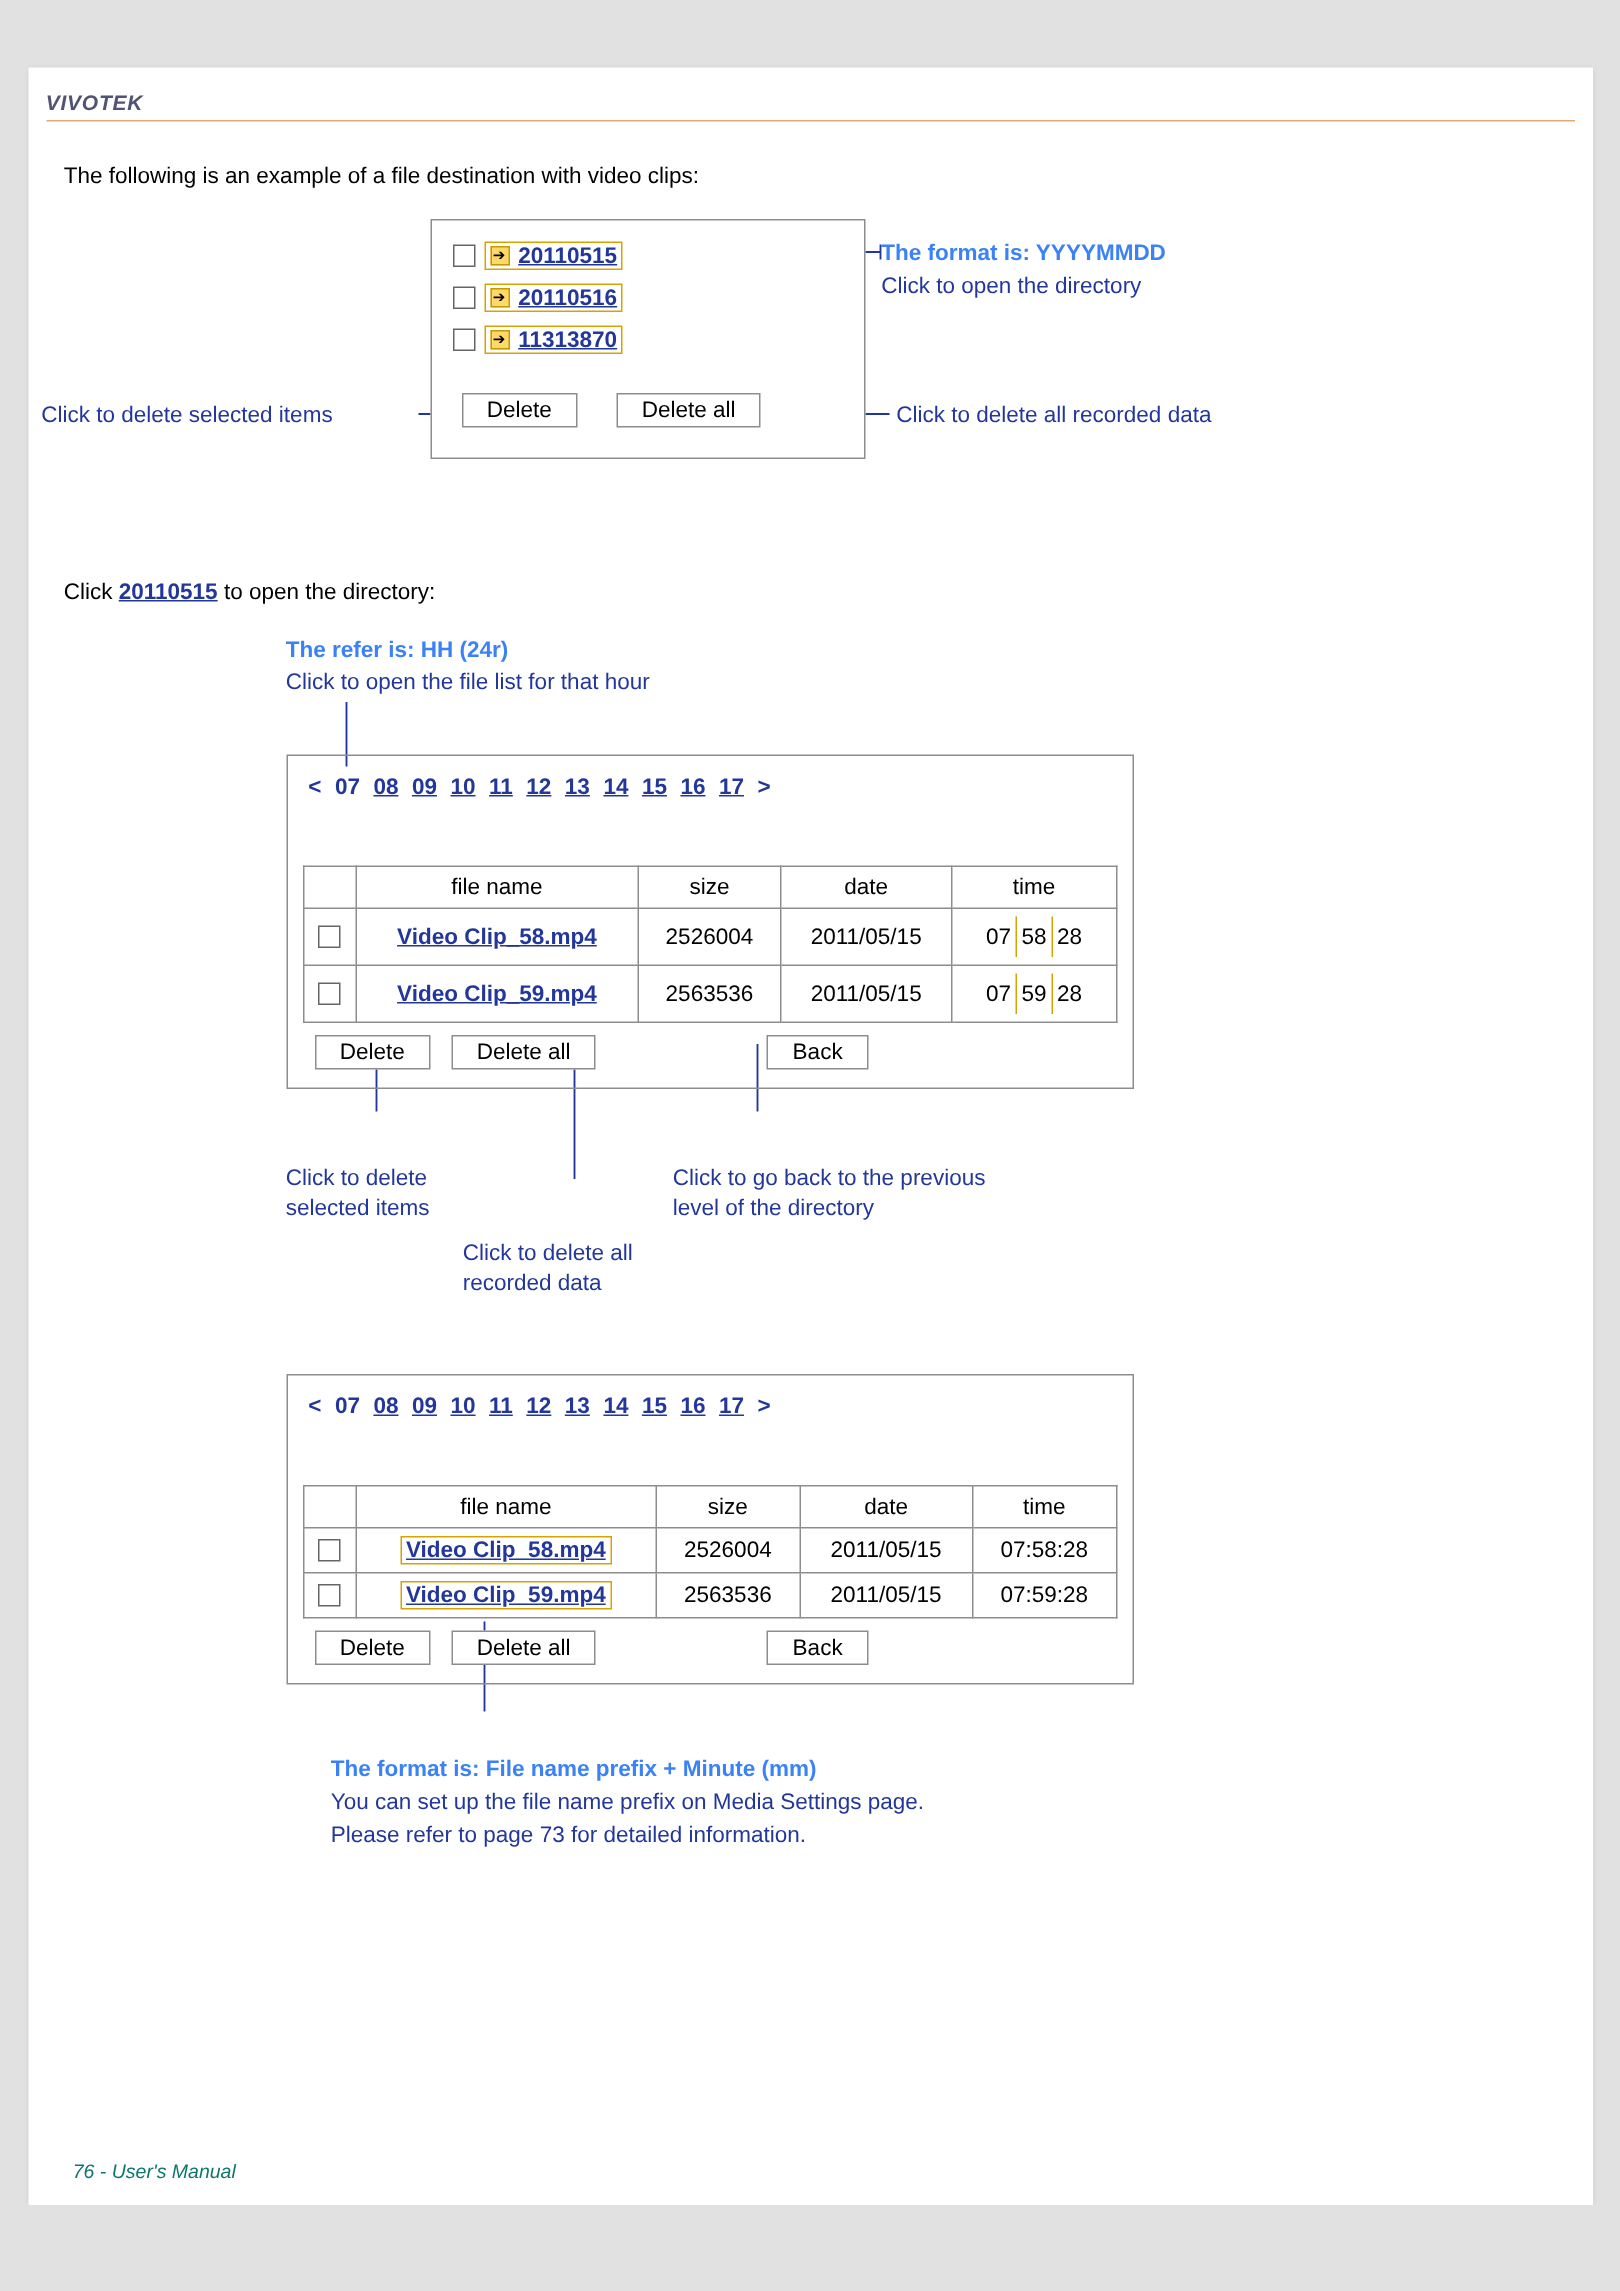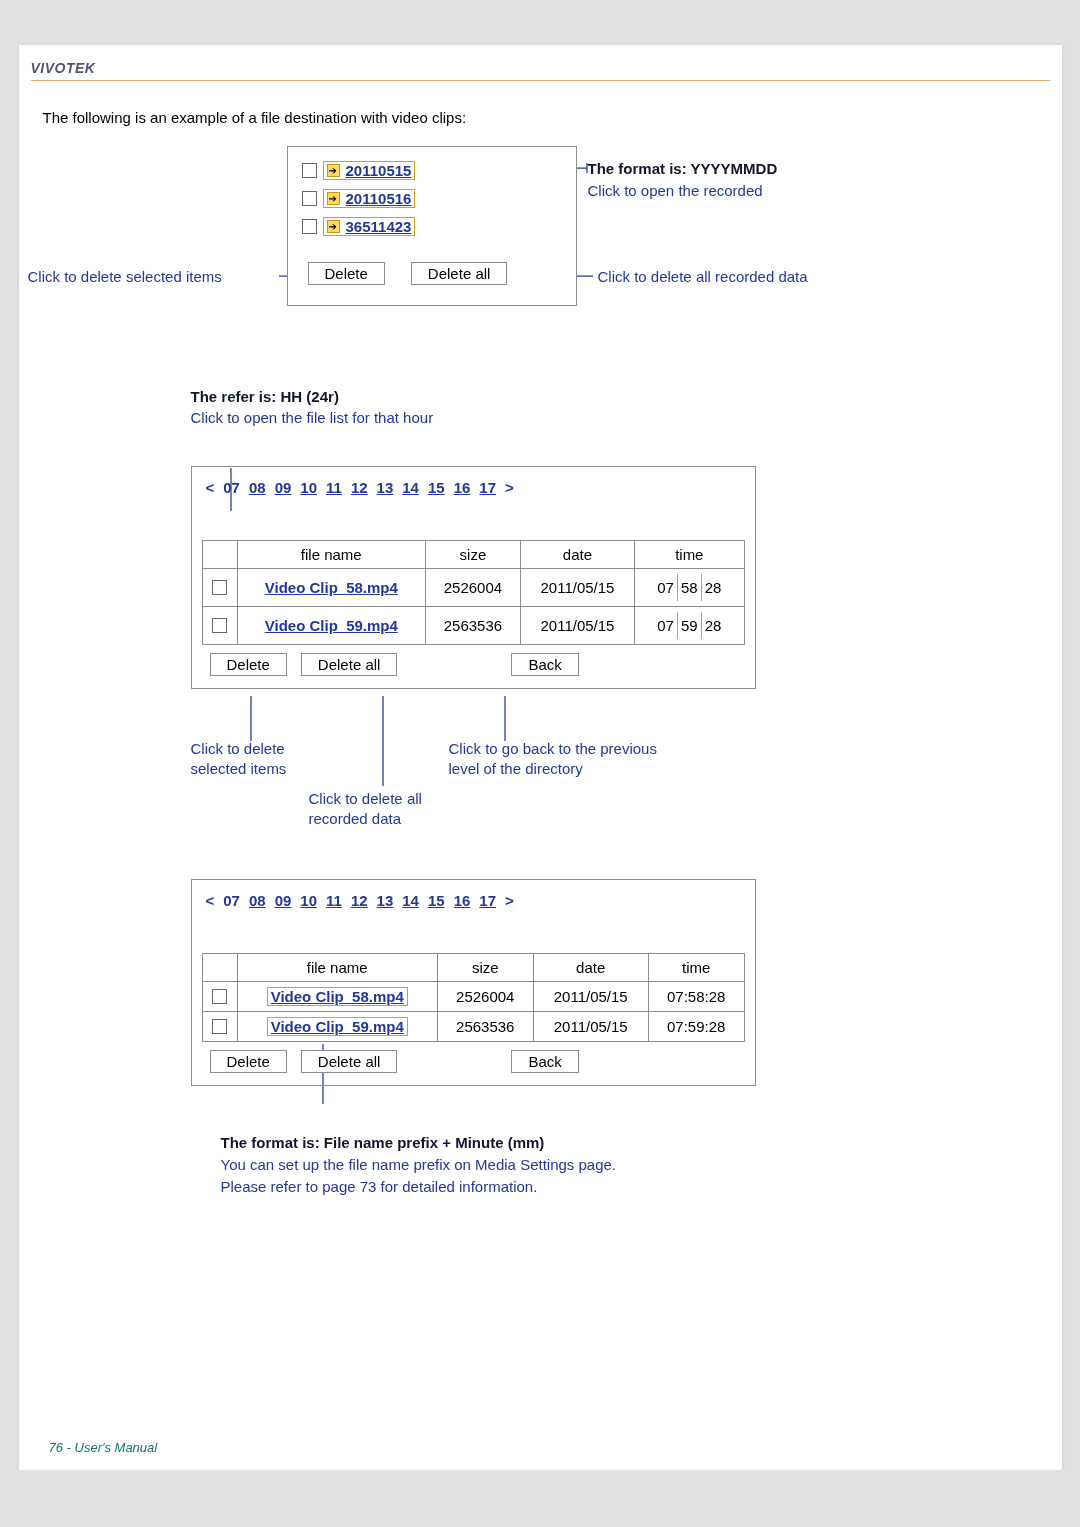--- a/index.html
+++ b/index.html
@@ -31,21 +31,21 @@
     height: 1px;
     background: #e8a874;
     margin: 0 12px 28px;
   }
   .content {
     padding: 0 24px;
     position: relative;
   }
   .intro { margin-bottom: 20px; }
   .blue-text { color: #23379b; }
-  .green-text { color: #0f172a; font-weight: 700; }
+  .green-text { color: #3b82f6; font-weight: 700; }
   .bold-link {
     color: #23379b; font-weight: 700; text-decoration: underline;
   }
   .link { color: #23379b; text-decoration: underline; cursor: pointer; }
   .link.bold { font-weight: 700; }
 
   
   .layout1 { position: relative; height: 200px; margin-top: 6px; }
   .dir-panel {
     position: absolute; left: 244px; top: 0;
@@ -176,38 +176,41 @@
           <span class="chk"></span>
           <span class="hl-box">
             <span class="go-icon"></span>
             <a class="link bold">20110516</a>
           </span>
         </div>
         <div class="dir-row">
           <span class="chk"></span>
           <span class="hl-box">
             <span class="go-icon"></span>
-            <a class="link bold">36511423</a>
+            <a class="link bold">11313870</a>
           </span>
         </div>
         <div class="dir-actions">
           <button class="btn">Delete</button>
           <button class="btn">Delete all</button>
         </div>
       </div>
 
       <div class="lbl-delete-sel">Click to delete selected items</div>
       <div class="lbl-format">
         <span class="green-text">The format is: YYYYMMDD</span><br>
-        <span>Click to open the recorded</span>
+        <span>Click to open the directory</span>
       </div>
       <div class="lbl-delete-all">Click to delete all recorded data</div>
     </div>
 
     <div class="section2">
+      <div class="s2-line1">
+        <span>Click </span><a class="bold-link">20110515</a><span> to open the directory:</span>
+      </div>
 
       <div class="hh-note">
         <span class="green-text">The refer is: HH (24r)</span>
         <span class="blue-text">Click to open the file list for that hour</span>
       </div>
 
       <svg class="conn" width="850" height="430">
         <line x1="188" y1="82" x2="188" y2="125"></line>
 
         <line x1="208" y1="310" x2="208" y2="355"></line>

